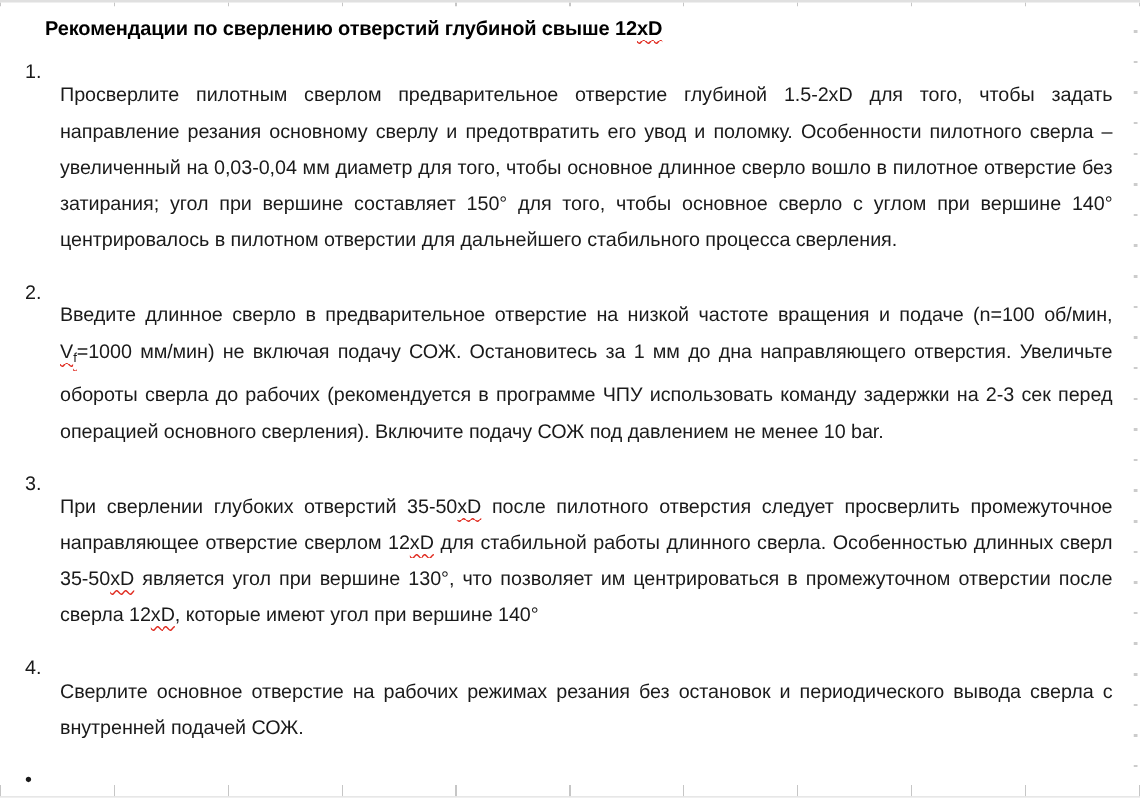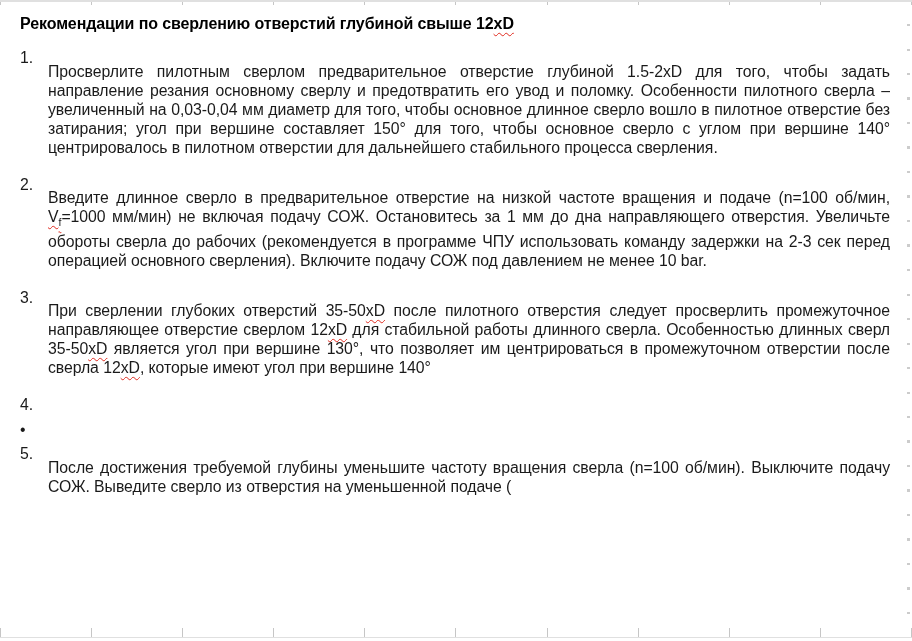--- a/index.html
+++ b/index.html
@@ -17,30 +17,30 @@
   }
   .grid-edge.top{top:0;height:3px;border-top:2px solid var(--gridline);}
   .grid-edge.bottom{bottom:3px;border-bottom:1px solid var(--gridline);}
   
   .line-marks{
     position:absolute;top:24px;right:2px;width:3px;height:604px;
     background:repeating-linear-gradient(to bottom, var(--linemark) 0 2px, transparent 2px 24.5px);
   }
   .content{position:relative;padding:13px 22px 0 20px;}
   .title{
-    font-size:16px;font-weight:700;line-height:22px;margin:0 0 11px 0;color:#000;
+    font-size:16px;font-weight:700;line-height:22px;margin:0 0 11px 16px;color:#000;
     letter-spacing:-0.1px;
   }
   .doc-list{display:block;}
   .row{display:flex;align-items:flex-start;}
   .marker{
     flex:0 0 28px;font-size:15.8px;line-height:24.5px;color:#1a1a1a;
   }
   .para{
-    flex:1;text-align:justify;font-size:15.8px;line-height:19px;color:#1a1a1a;
+    flex:1;text-align:justify;font-size:15.8px;line-height:29px;color:#1a1a1a;
     letter-spacing:-0.05px;
   }
   .sq{
     text-decoration:underline;text-decoration-style:wavy;
     text-decoration-color:var(--sq-color);text-decoration-thickness:1px;
     text-underline-offset:3px;text-decoration-skip-ink:none;
   }
   .sub{font-size:10.5px;vertical-align:-3.5px;}
 </style>
 </head>
@@ -60,20 +60,21 @@
       <div class="row">
         <span class="marker">2.</span>
         <p class="para"><span>Введите длинное сверло в предварительное отверстие на низкой частоте вращения и подаче (n=100 об/мин, </span><span class="sq">V</span><span class="sq sub">f</span><span>=1000 мм/мин) не включая подачу СОЖ. Остановитесь за 1 мм до дна направляющего отверстия. Увеличьте обороты сверла до рабочих (рекомендуется в программе ЧПУ использовать команду задержки на 2-3 сек перед операцией основного сверления). Включите подачу СОЖ под давлением не менее 10 bar.</span></p>
       </div>
       <div class="row">
         <span class="marker">3.</span>
         <p class="para"><span>При сверлении глубоких отверстий 35-50</span><span class="sq">xD</span><span> после пилотного отверстия следует просверлить промежуточное направляющее отверстие сверлом 12</span><span class="sq">xD</span><span> для стабильной работы длинного сверла. Особенностью длинных сверл 35-50</span><span class="sq">xD</span><span> является угол при вершине 130°, что позволяет им центрироваться в промежуточном отверстии после сверла 12</span><span class="sq">xD</span><span>, которые имеют угол при вершине 140°</span></p>
       </div>
       <div class="row">
         <span class="marker">4.</span>
+        <p class="para"><span>Сверлите основное отверстие на рабочих режимах резания без остановок и периодического вывода сверла с внутренней подачей СОЖ.</span></p>
       </div>
       <div class="row">
         <span class="marker">•</span>
       </div>
       <div class="row">
         <span class="marker">5.</span>
         <p class="para"><span>После достижения требуемой глубины уменьшите частоту вращения сверла (n=100 об/мин). Выключите подачу СОЖ. Выведите сверло из отверстия на уменьшенной подаче (</span></p>
       </div>
     </div>
   </div>

